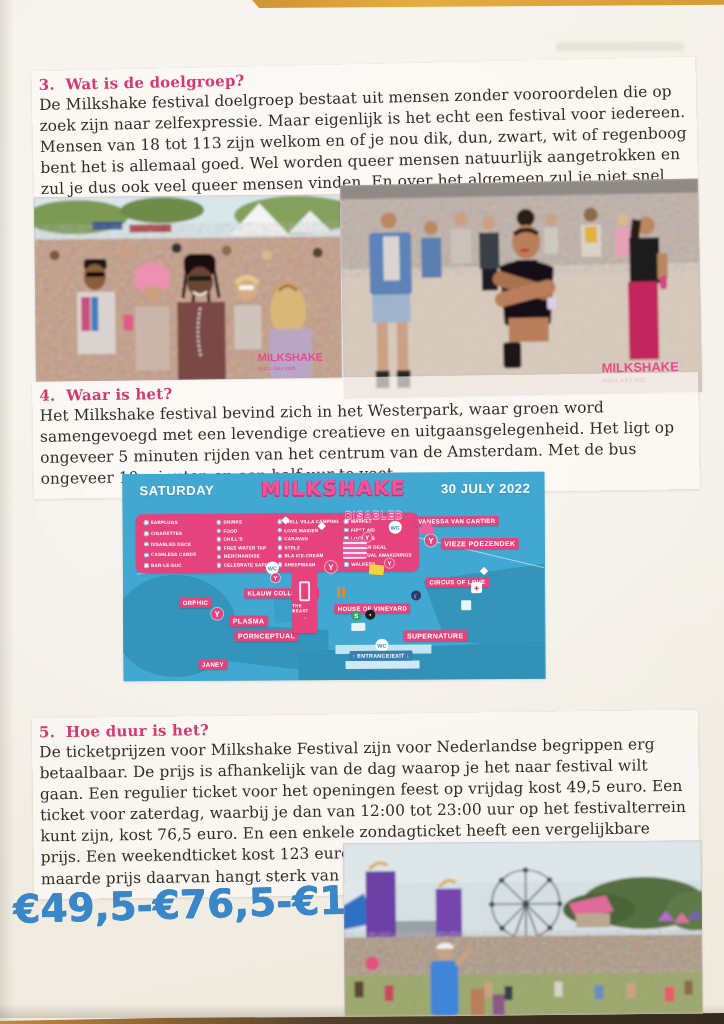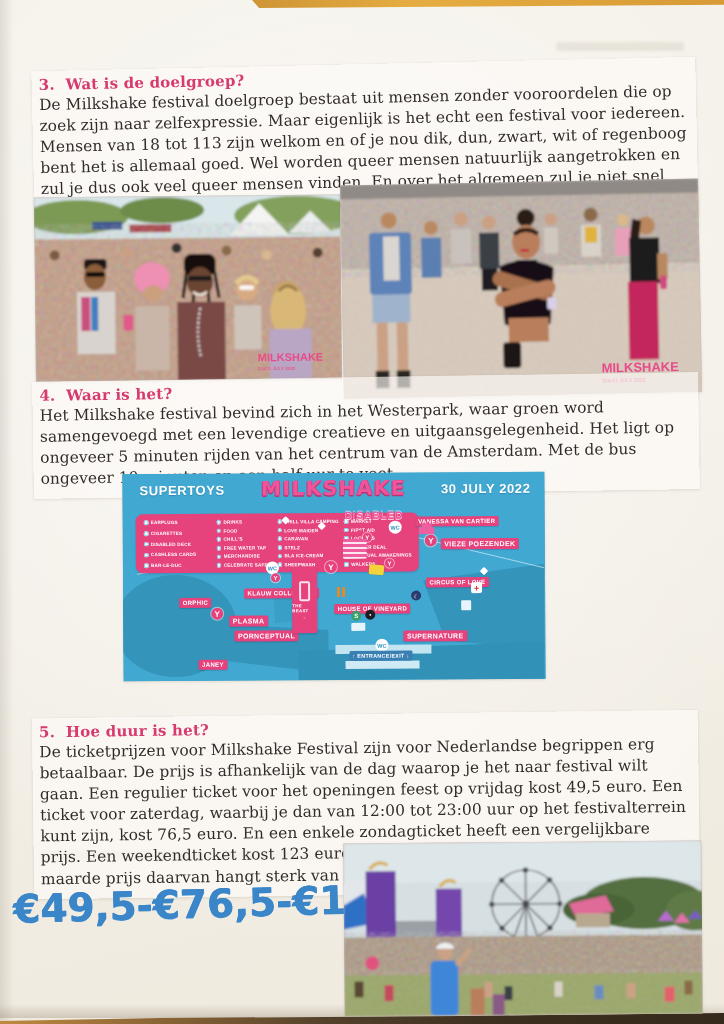--- a/index.html
+++ b/index.html
@@ -269,21 +269,21 @@
     <polygon points="95,150 205,157 205,200 92,186" fill="#3494ba"></polygon>
     <polygon points="300,108 421,92 421,178 322,168" fill="#3494ba"></polygon>
     <polygon points="175,178 421,170 421,207 175,207" fill="#3191b6"></polygon>
     <polygon points="150,118 192,114 194,146 152,150" fill="#3a9fc6"></polygon>
     <path d="M14,100 L205,74 L262,57 L421,96" stroke="#d9f0f8" stroke-width="0.8" fill="none" opacity="0.85"></path>
     <path d="M60,52 L150,86" stroke="#d9f0f8" stroke-width="0.7" fill="none" opacity="0.6"></path>
     <rect x="212" y="172" width="96" height="9" fill="#c2e5f1"></rect>
     <rect x="222" y="188" width="74" height="8" fill="#cfeaf4"></rect>
   </svg>
 
-  <div class="map-day">SUPERTOYS</div>
+  <div class="map-day">SATURDAY</div>
   <div class="map-logo">MILKSHAKE</div>
   <div class="map-date">30 JULY 2022</div>
 
   <div class="legend">
     <div class="lg-col">
         <div class="lg-item">
           <span class="lg-dot"></span>
           <span>EARPLUGS</span>
         </div>
         <div class="lg-item">

